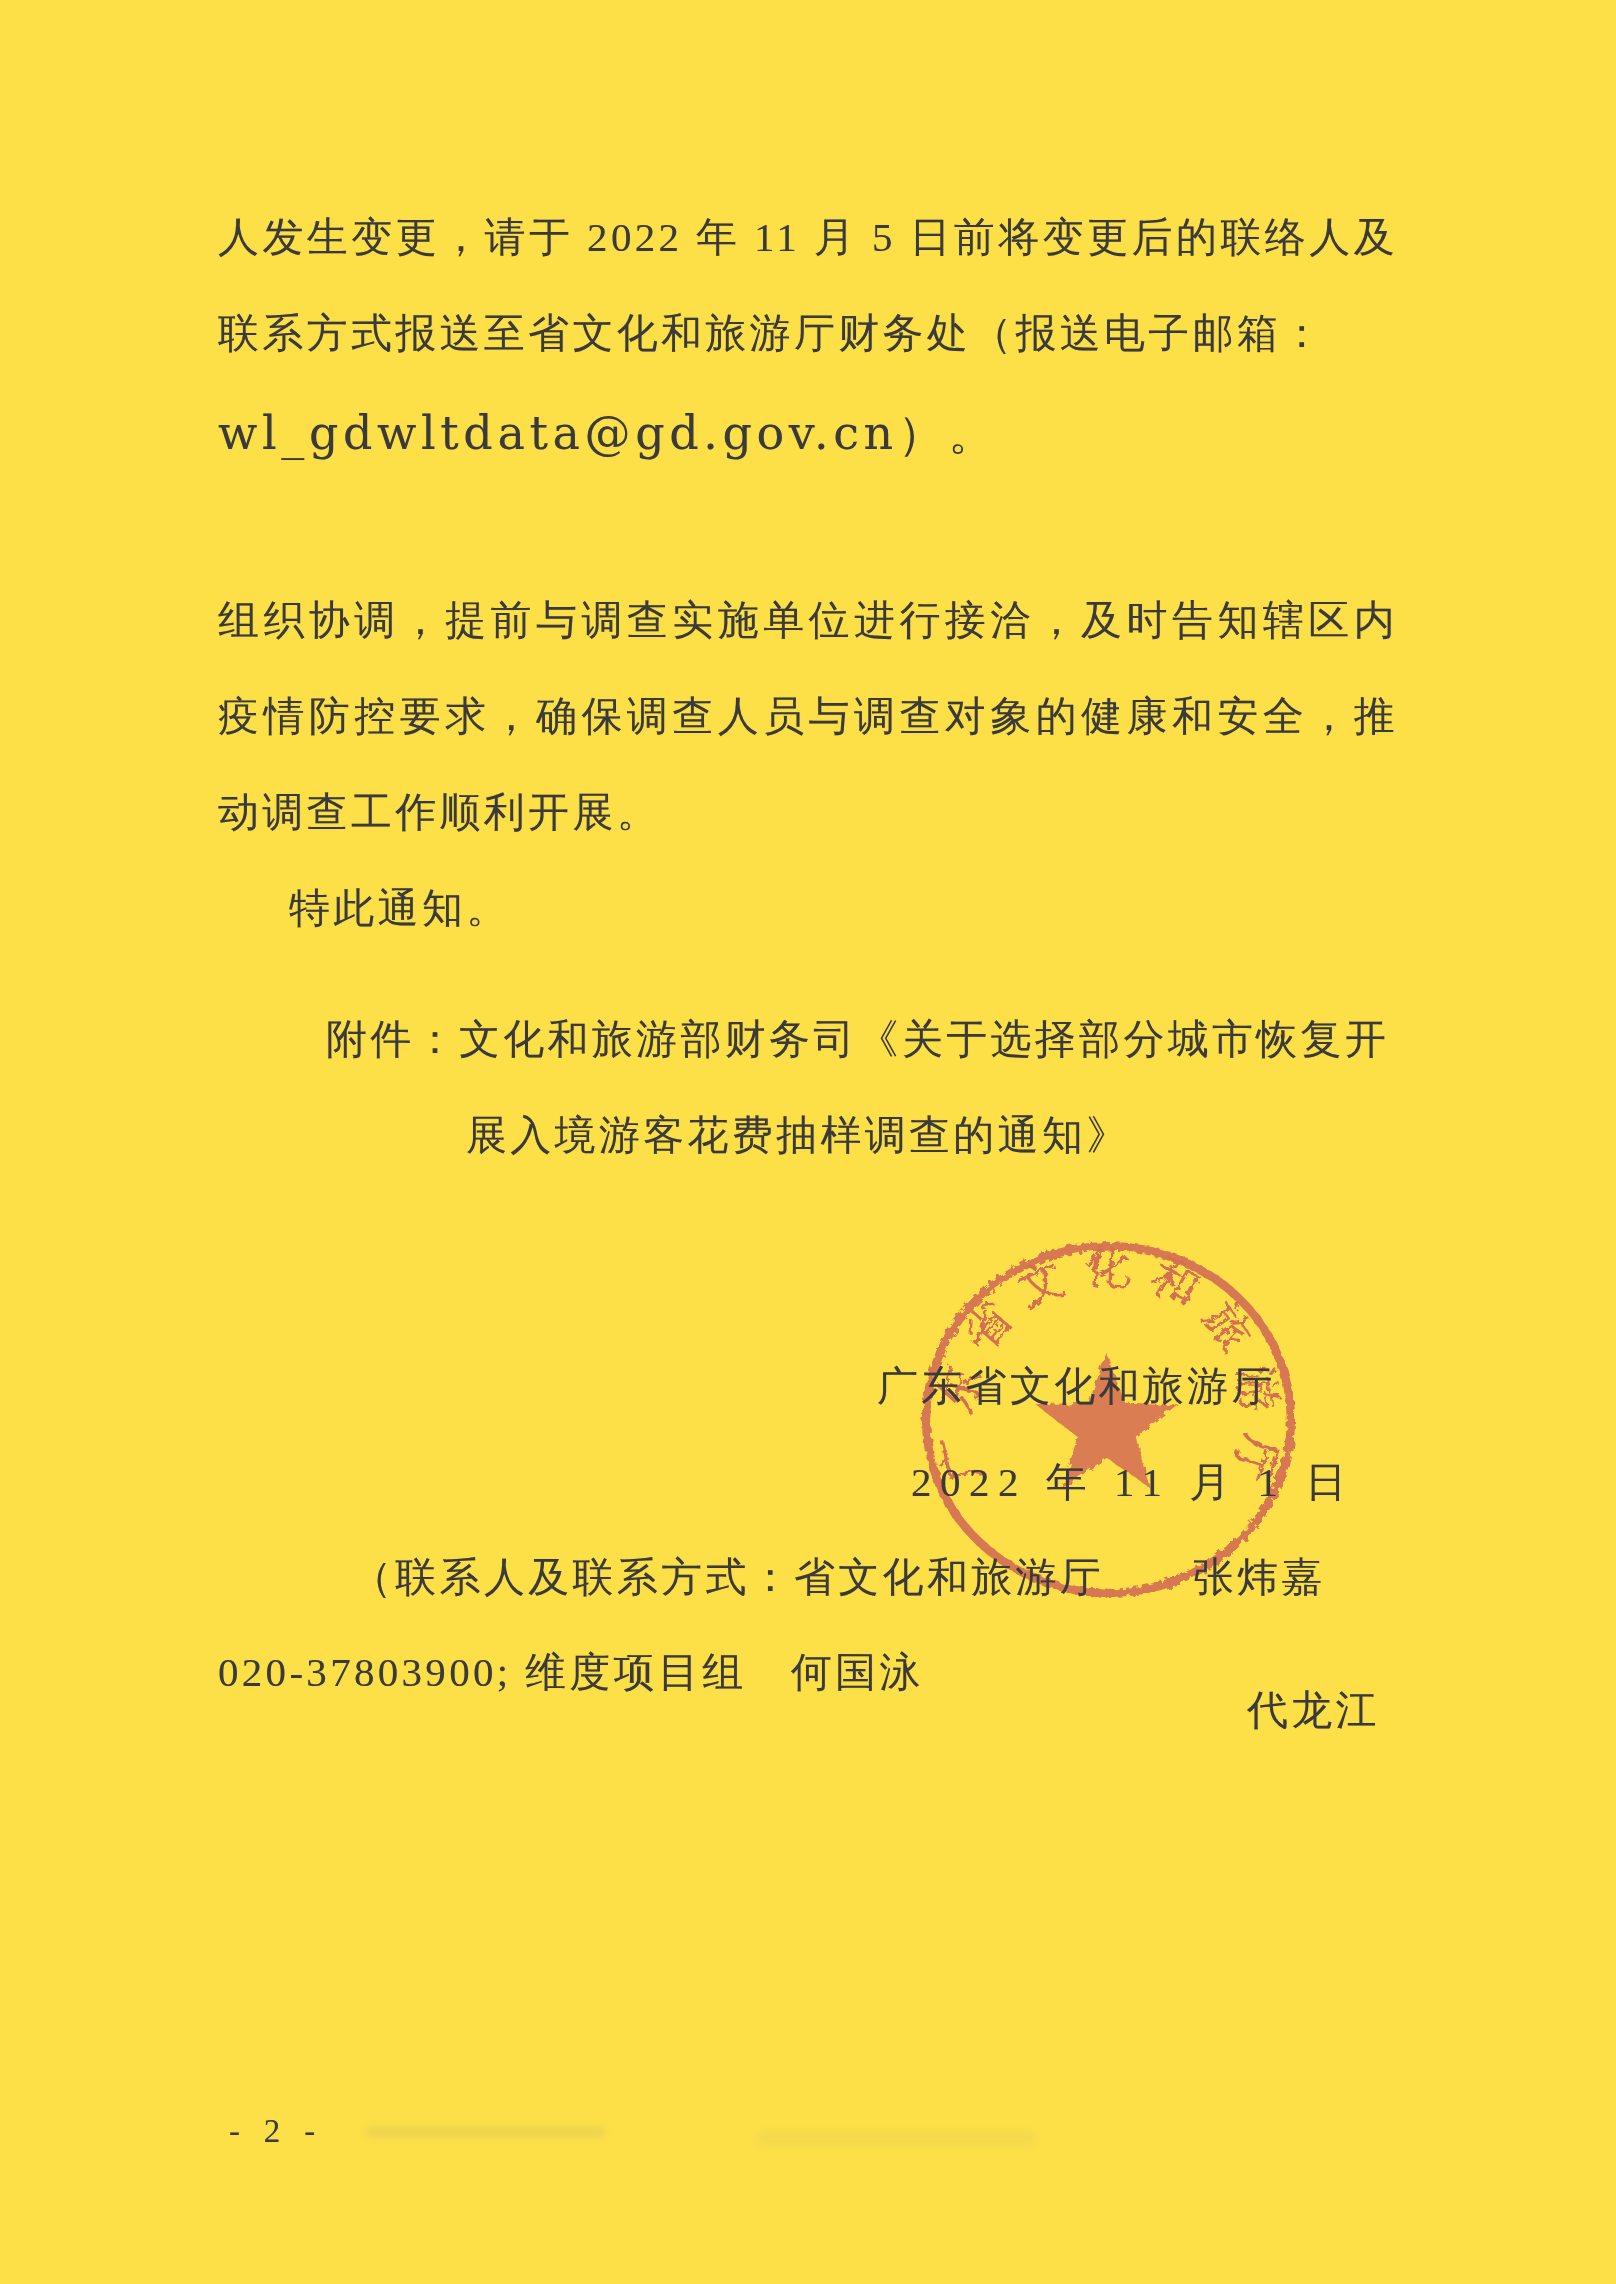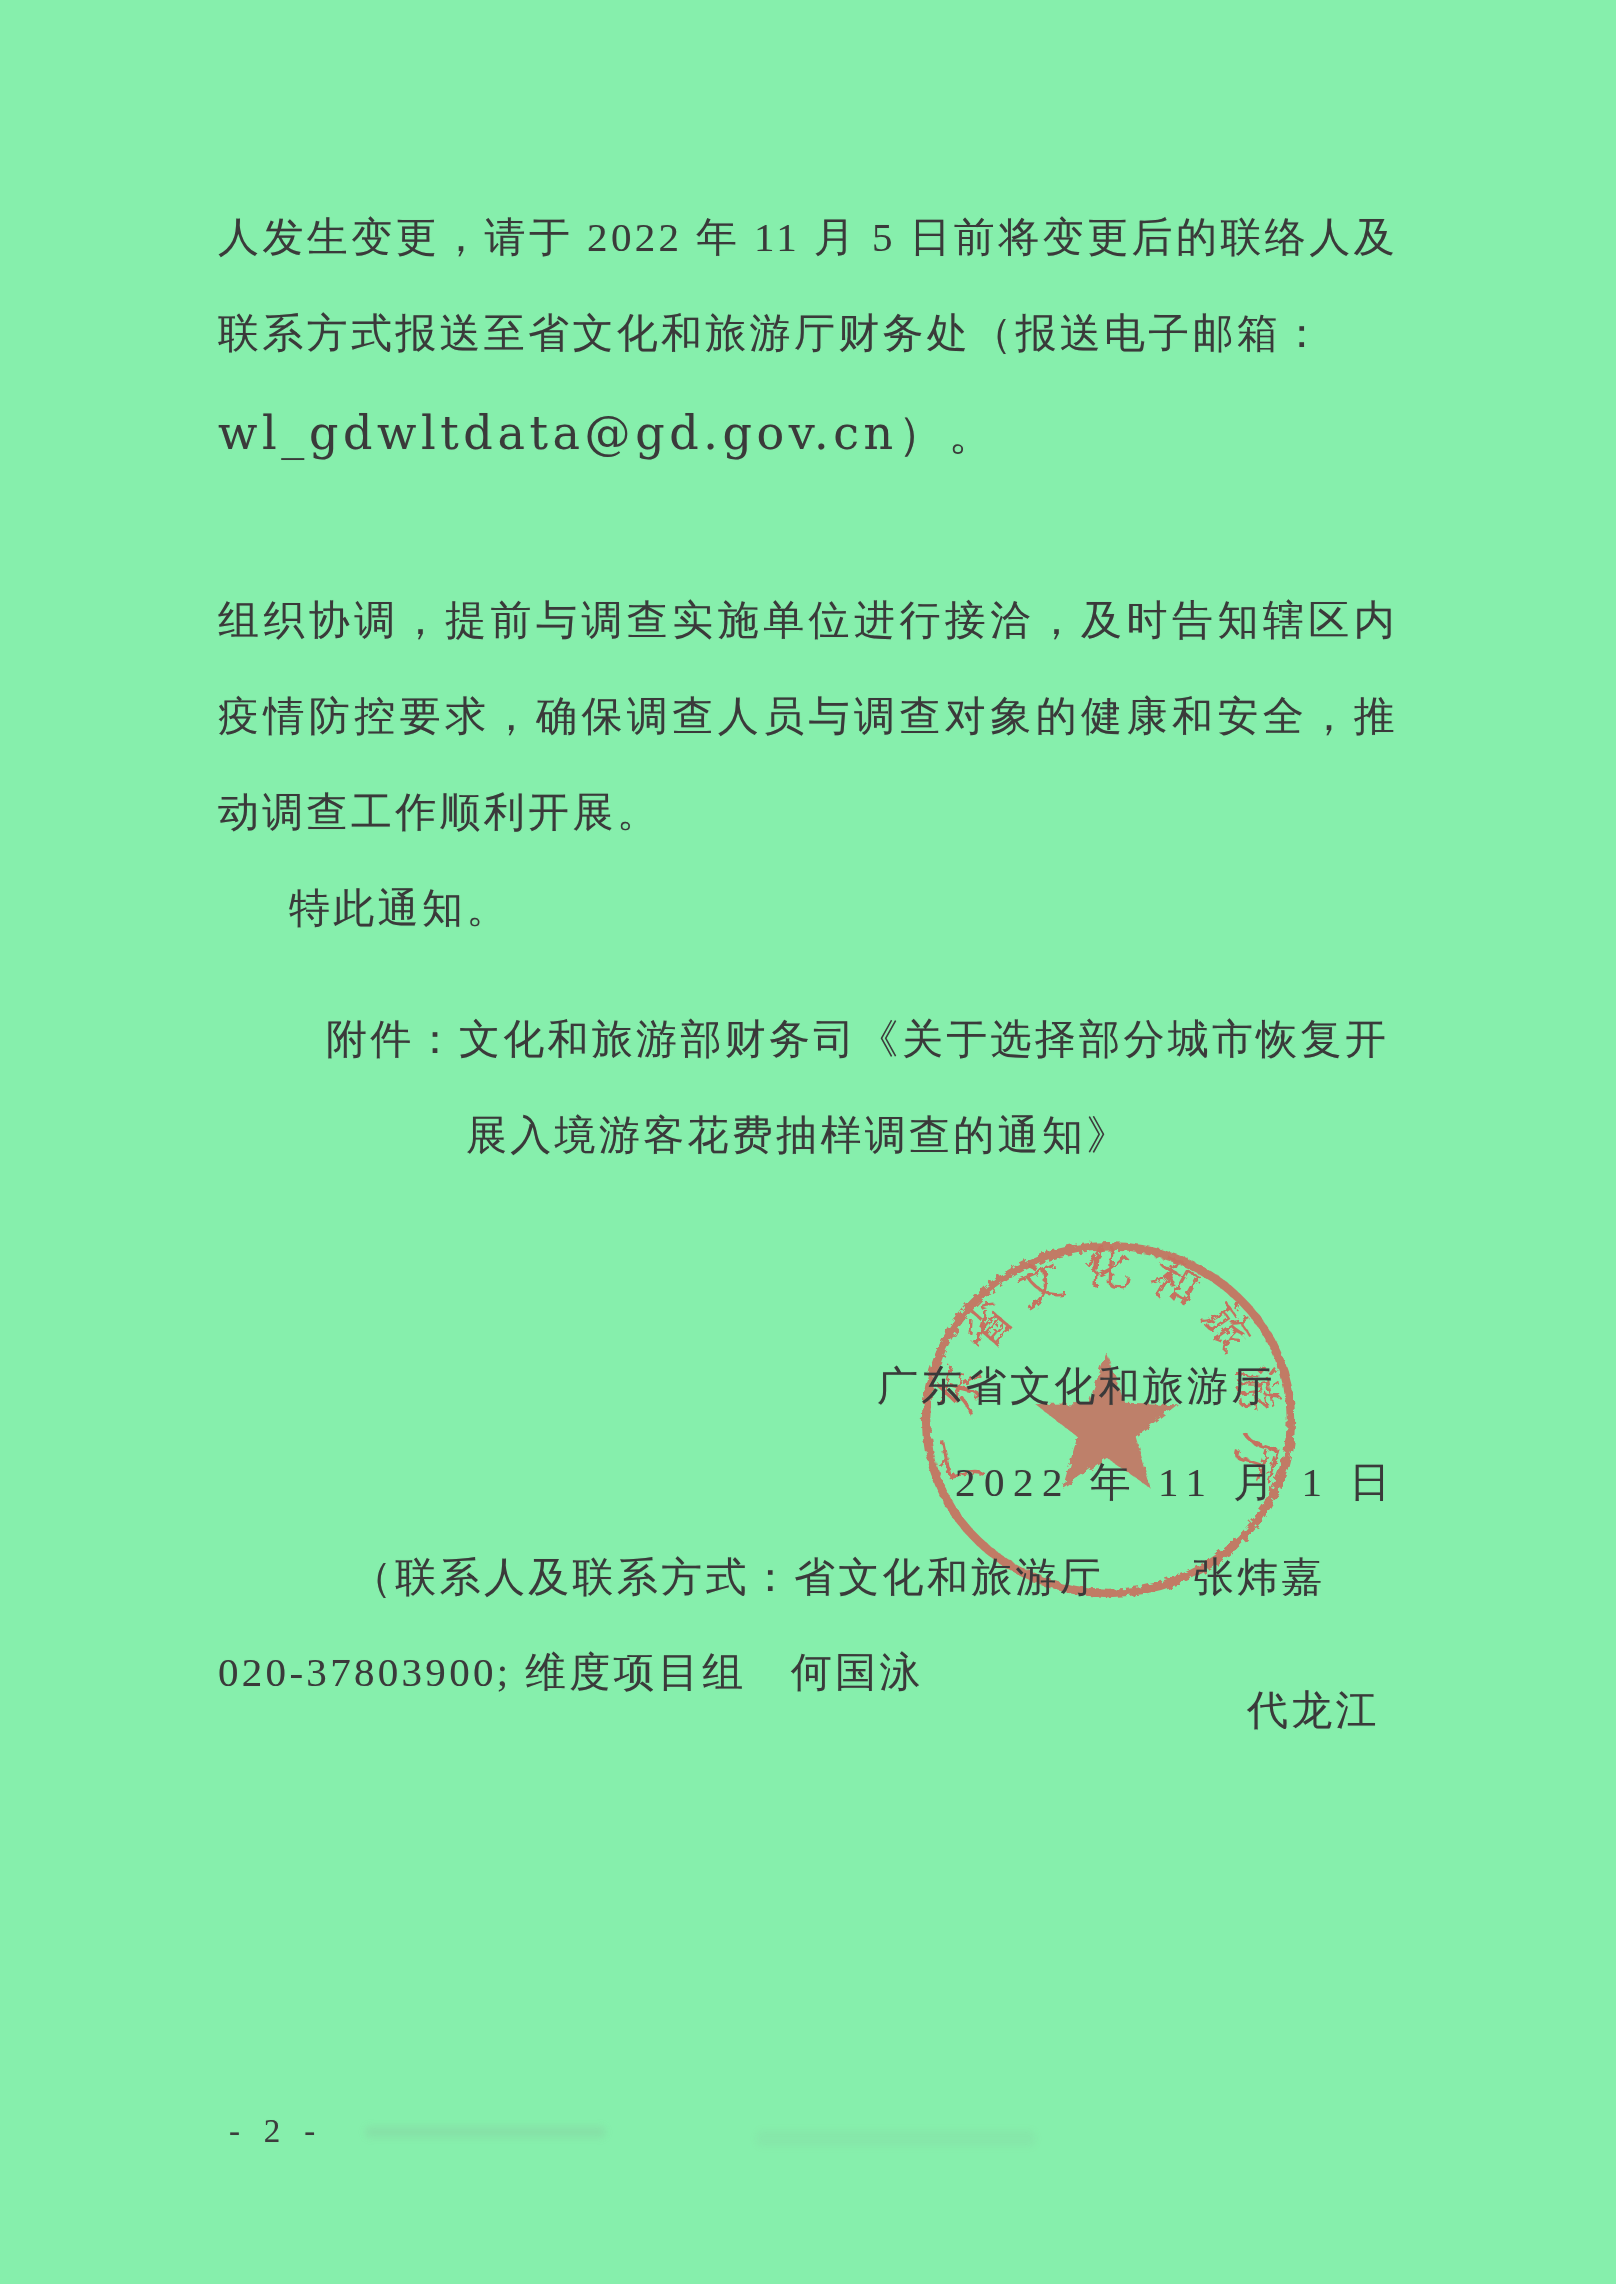--- a/index.html
+++ b/index.html
@@ -1,19 +1,19 @@
 <!DOCTYPE html>
 <html style="font-size:10.4px"><head>
 <meta charset="utf-8">
 <style>
   html,body{margin:0;padding:0;background:#e8e8e8;}
   .page{
     position:relative;
     width:1617px;height:2284px;
-    background:#86efac;
+    background:#fde047;
     overflow:hidden;
     font-family:"Liberation Serif","DejaVu Serif",serif;
   }
   .line{
     position:absolute;
     font-size:41px;
     line-height:1.1;
     letter-spacing:3.3px;
     color:#3a3a3a;
     white-space:pre;
@@ -24,21 +24,20 @@
     text-align:justify;
     text-align-last:justify;
   }
   .email{
     font-family:"DejaVu Serif","Liberation Serif",serif;
     font-size:46px;
     letter-spacing:4.6px;
   }
   .date{
     letter-spacing:8.5px;
-    margin-left:44px;
   }
   .pagenum{
     font-size:33px;
     letter-spacing:7.8px;
     color:#3c3c3c;
   }
   .seal{
     position:absolute;
     left:913px;top:1237px;
     width:391px;height:373px;

